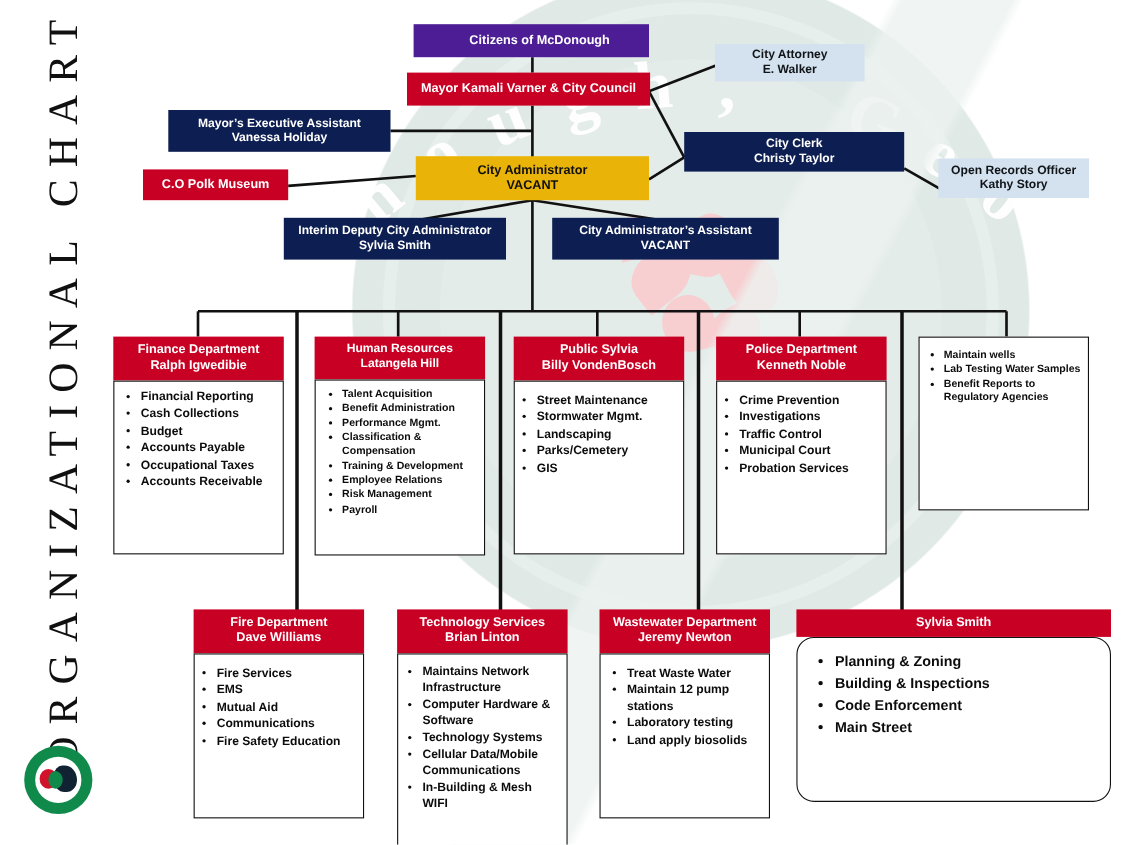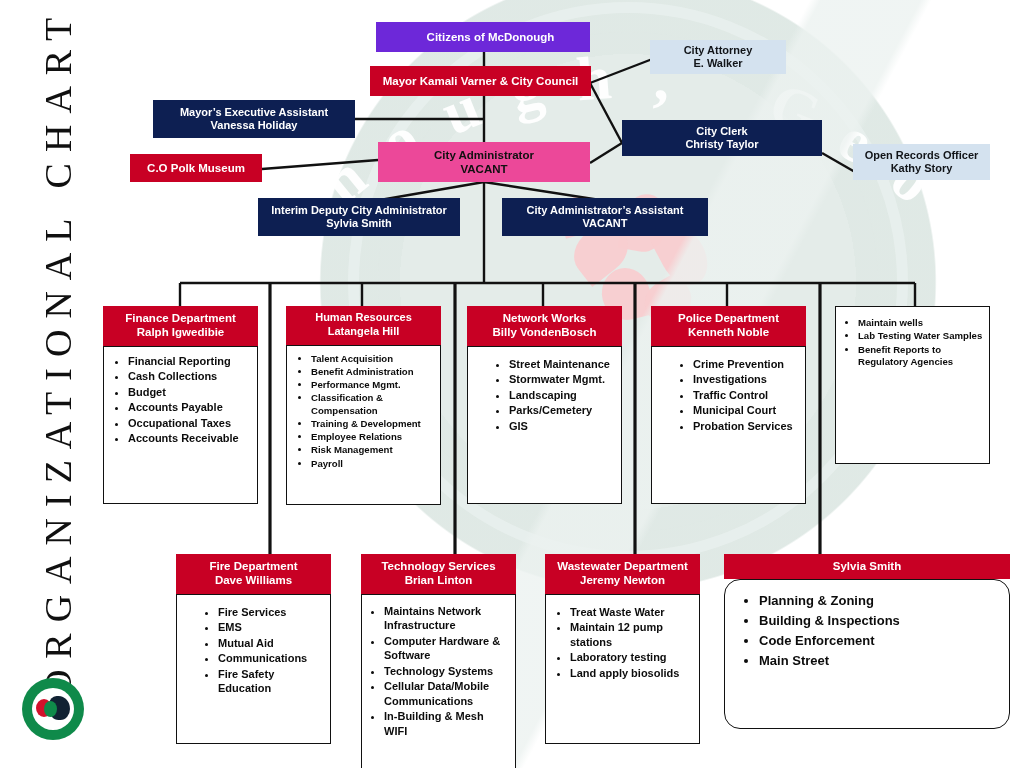--- a/index.html
+++ b/index.html
@@ -43,42 +43,42 @@
 
   
   #wires{position:absolute;left:0;top:0;width:1024px;height:768px;}
 
   
   .node{position:absolute;box-sizing:border-box;display:flex;flex-direction:column;
     align-items:center;justify-content:center;text-align:center;
     font-weight:700;line-height:1.22;}
   .node .ln{display:block;white-space:nowrap;}
 
-  .n-green{background:#6d28d9;color:#fff;font-size:11.5px;padding-left:15px;}
+  .n-green{background:#4c1d95;color:#fff;font-size:11.5px;padding-left:15px;}
   .n-red{background:#c80024;color:#fff;font-size:11.5px;}
   .n-navy{background:#0d1f52;color:#fff;font-size:11px;}
   .n-blue{background:#d4e2ef;color:#111418;font-size:11px;}
-  .n-tan{background:#ec4899;color:#101010;font-size:11.5px;}
+  .n-tan{background:#eab308;color:#101010;font-size:11.5px;}
 
   
   .dept{position:absolute;box-sizing:border-box;}
   .dept-head{background:#c80024;color:#fff;font-weight:700;text-align:center;
     line-height:1.25;padding:5px 3px 6px;box-sizing:border-box;}
   .dept-body{background:#fff;border:1.6px solid #111;box-sizing:border-box;
     overflow:hidden;}
   .dept-body ul{margin:0;padding:7px 6px 6px 24px;list-style:disc;}
   .dept-body li{font-weight:700;color:#0c0c0c;margin:0 0 1px 0;}
   .d-sm .dept-head{font-size:11px;}
   .d-sm .dept-body li{font-size:9.6px;line-height:1.28;}
   .d-md .dept-head{font-size:11.5px;}
   .d-md .dept-body li{font-size:11px;line-height:1.32;}
   .d-lg .dept-head{font-size:11.5px;}
   .d-lg .dept-body li{font-size:13px;line-height:1.45;}
   .d-lg .dept-body ul{padding-left:34px;padding-top:12px;}
-  .d-md2 .dept-body ul{padding-left:41px;padding-top:10px;}
+  .d-md2 .dept-body ul{padding-left:20px;padding-top:10px;}
 </style>
 </head>
 <body>
 
 <div id="stage">
 
   <div class="wm" id="wm-seal"></div>
   <div class="wm" id="wm-seal-inner"></div>
   <div class="wm" id="wm-seal-ring"></div>
   <div class="wm" id="wm-text">
@@ -237,21 +237,21 @@
           <li>Training &amp; Development</li>
           <li>Employee Relations</li>
           <li>Risk Management</li>
           <li>Payroll</li>
         </ul>
     </div>
   </div>
 
   <div class="dept d-md d-md2" id="dept-pw" style="left:467px;top:306px;width:155px;height:198px;">
     <div class="dept-head">
-      <div>Network Works</div>
+      <div>Public Sylvia</div>
       <div>Billy VondenBosch</div>
     </div>
     <div class="dept-body" style="height:158px;">
       <ul>
           <li>Street Maintenance</li>
           <li>Stormwater Mgmt.</li>
           <li>Landscaping</li>
           <li>Parks/Cemetery</li>
           <li>GIS</li>
         </ul>

